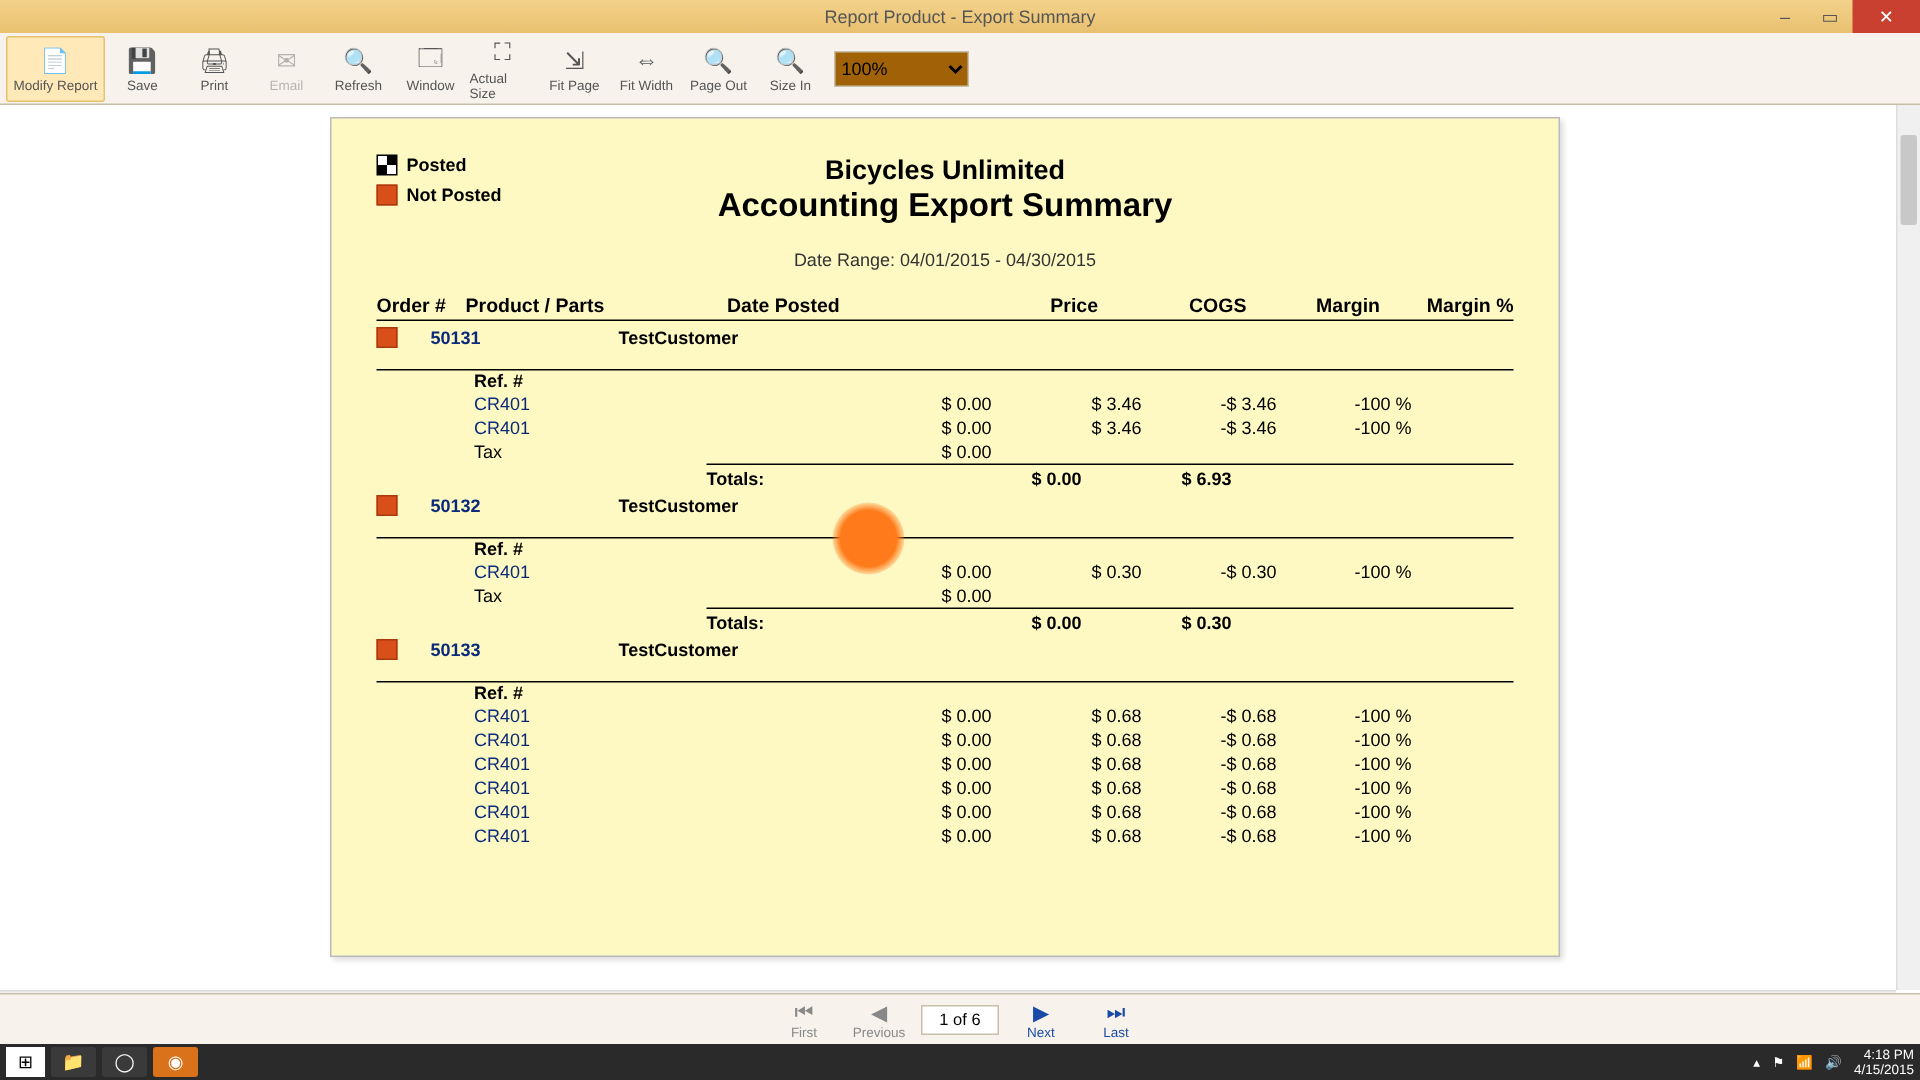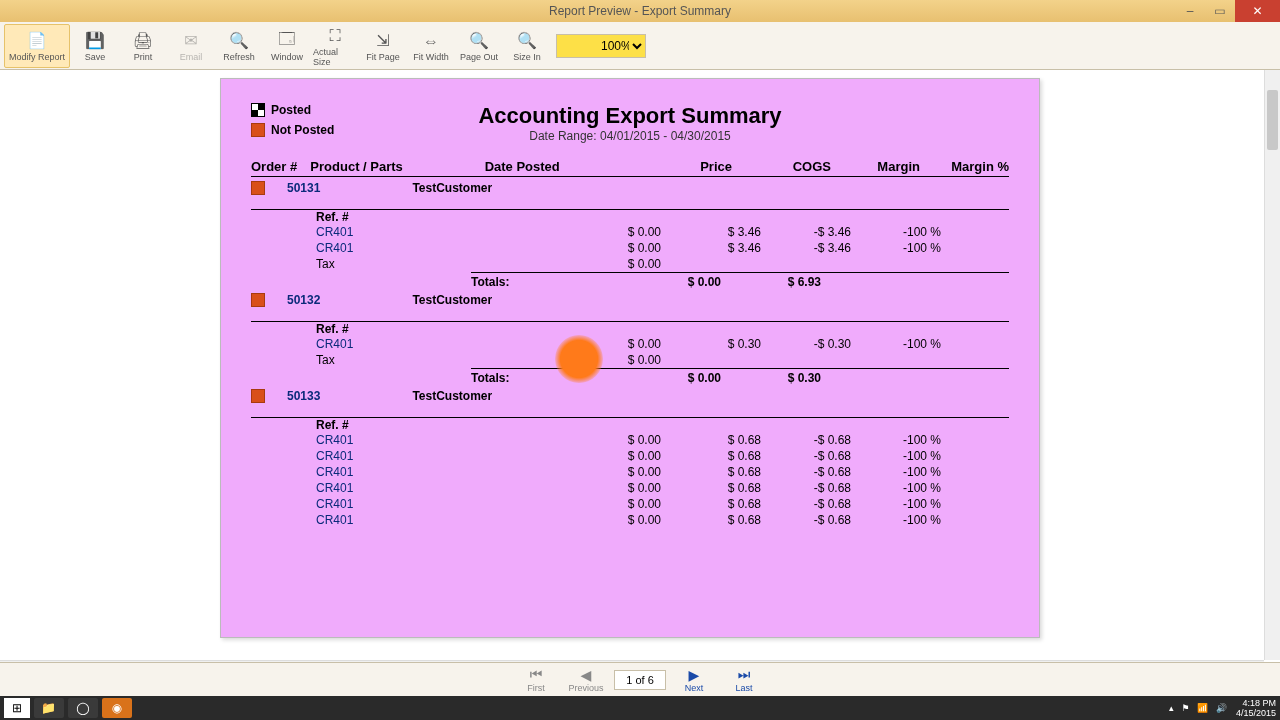--- a/index.html
+++ b/index.html
@@ -12,40 +12,40 @@
 .title-bar .btn.min { color: #555; }
 .title-bar .btn.max { color: #555; }
 .title-bar .btn.close { background: #c94030; color: #fff; width: 45px; }
 
 
 .toolbar { height: 48px; background: #f7f3ec; border-bottom: 1px solid #c8bfa8; display: flex; align-items: center; padding: 0 4px; gap: 2px; }
 .tool { display: flex; flex-direction: column; align-items: center; justify-content: center; width: 46px; height: 44px; font-size: 9px; color: #555; border: 1px solid transparent; border-radius: 2px; }
 .tool.wide { width: 66px; }
 .tool .ticon { width: 22px; height: 22px; display: flex; align-items: center; justify-content: center; font-size: 16px; }
 .tool.selected { background: #ffe9b8; border-color: #e6c26a; }
-.zoom-select { height: 24px; width: 90px; font-size: 12px; border: 1px solid #c8bfa8; background: #fde047; margin-left: 4px; padding-left: 40px; }
+.zoom-select { height: 24px; width: 90px; font-size: 12px; border: 1px solid #c8bfa8; background: #a16207; margin-left: 4px; }
 
 
 .viewport { position: absolute; top: 70px; left: 0; right: 0; bottom: 44px; background: #fff; overflow: hidden; }
 .scrollbar-v { position: absolute; right: 0; top: 0; bottom: 16px; width: 16px; background: #f0f0f0; border-left: 1px solid #ddd; }
 .scrollbar-v .thumb { position: absolute; left: 2px; right: 2px; top: 20px; height: 60px; background: #c8c8c8; border-radius: 2px; }
 .scrollbar-h { position: absolute; left: 0; right: 16px; bottom: 0; height: 16px; background: #f0f0f0; border-top: 1px solid #ddd; }
 
-.page { position: absolute; left: 220px; top: 8px; width: 820px; height: 560px; background: #f0abfc; border: 1px solid #bbb; box-shadow: 2px 2px 4px rgba(0,0,0,.15); padding: 24px 30px; overflow: hidden; }
+.page { position: absolute; left: 220px; top: 8px; width: 820px; height: 560px; background: #fef9c3; border: 1px solid #bbb; box-shadow: 2px 2px 4px rgba(0,0,0,.15); padding: 24px 30px; overflow: hidden; }
 
 
 .legend { position: absolute; left: 30px; top: 24px; font-size: 12px; color: #000; }
 .legend .row { display: flex; align-items: center; gap: 6px; margin-bottom: 6px; font-weight: bold; }
 .posted-icon { width: 14px; height: 14px; background: repeating-conic-gradient(#000 0 25%, #fff 0 50%); border: 1px solid #000; }
 .notposted-icon { width: 14px; height: 14px; background: #d94f1a; border: 1px solid #a83a0e; }
 
 .report-header { text-align: center; margin-bottom: 16px; }
 .company { font-size: 18px; font-weight: bold; color: #000; }
 .report-title { font-size: 22px; font-weight: bold; color: #000; }
-.date-range { font-size: 12px; color: #333; margin-top: 0; }
+.date-range { font-size: 12px; color: #333; margin-top: 16px; }
 
 .section-title { font-size: 14px; font-weight: bold; margin-top: 10px; margin-bottom: 6px; }
 
 .cols { display: flex; font-size: 13px; font-weight: bold; border-bottom: 1.5px solid #000; padding-bottom: 2px; }
 .col-order { width: 60px; }
 .col-prod  { width: 160px; }
 .col-date  { width: 150px; margin-left: 16px; }
 .col-price { width: 100px; text-align: right; }
 .col-cogs  { width: 100px; text-align: right; }
 .col-margin{ width: 90px; text-align: right; }
@@ -83,21 +83,21 @@
 .taskbar { position: absolute; left: 0; right: 0; bottom: 0; height: 24px; background: #2a2a2a; display: flex; align-items: center; padding: 0 4px; gap: 4px; }
 .taskbar .start { width: 26px; height: 20px; background: #fff; display: flex; align-items: center; justify-content: center; font-size: 12px; }
 .taskbar .ticon2 { width: 30px; height: 20px; display: flex; align-items: center; justify-content: center; background: #3a3a3a; font-size: 12px; color: #fff; border-radius: 2px; }
 .taskbar .tray { margin-left: auto; display: flex; align-items: center; gap: 8px; color: #fff; font-size: 9px; }
 .taskbar .clock { text-align: right; line-height: 10px; }
 </style>
 </head>
 <body>
 
 <div class="title-bar">
-  <span>Report Preview - Export Summary</span>
+  <span>Report Product - Export Summary</span>
   <div class="controls">
     <div class="btn min">–</div>
     <div class="btn max">▭</div>
     <div class="btn close">✕</div>
   </div>
 </div>
 
 <div class="toolbar">
   <div class="tool wide selected">
     <span class="ticon">📄</span>
@@ -156,20 +156,21 @@
           <span class="posted-icon"></span>
           <span>Posted</span>
         </div>
       <div class="row">
           <span class="notposted-icon"></span>
           <span>Not Posted</span>
         </div>
     </div>
 
     <div class="report-header">
+      <div class="company">Bicycles Unlimited</div>
       <div class="report-title">Accounting Export Summary</div>
       <div class="date-range">Date Range: 04/01/2015 - 04/30/2015</div>
     </div>
 
 
     <div class="cols">
       <div class="col-order">Order #</div>
       <div class="col-prod">Product / Parts</div>
       <div class="col-date">Date Posted</div>
       <div class="col-price">Price</div>

